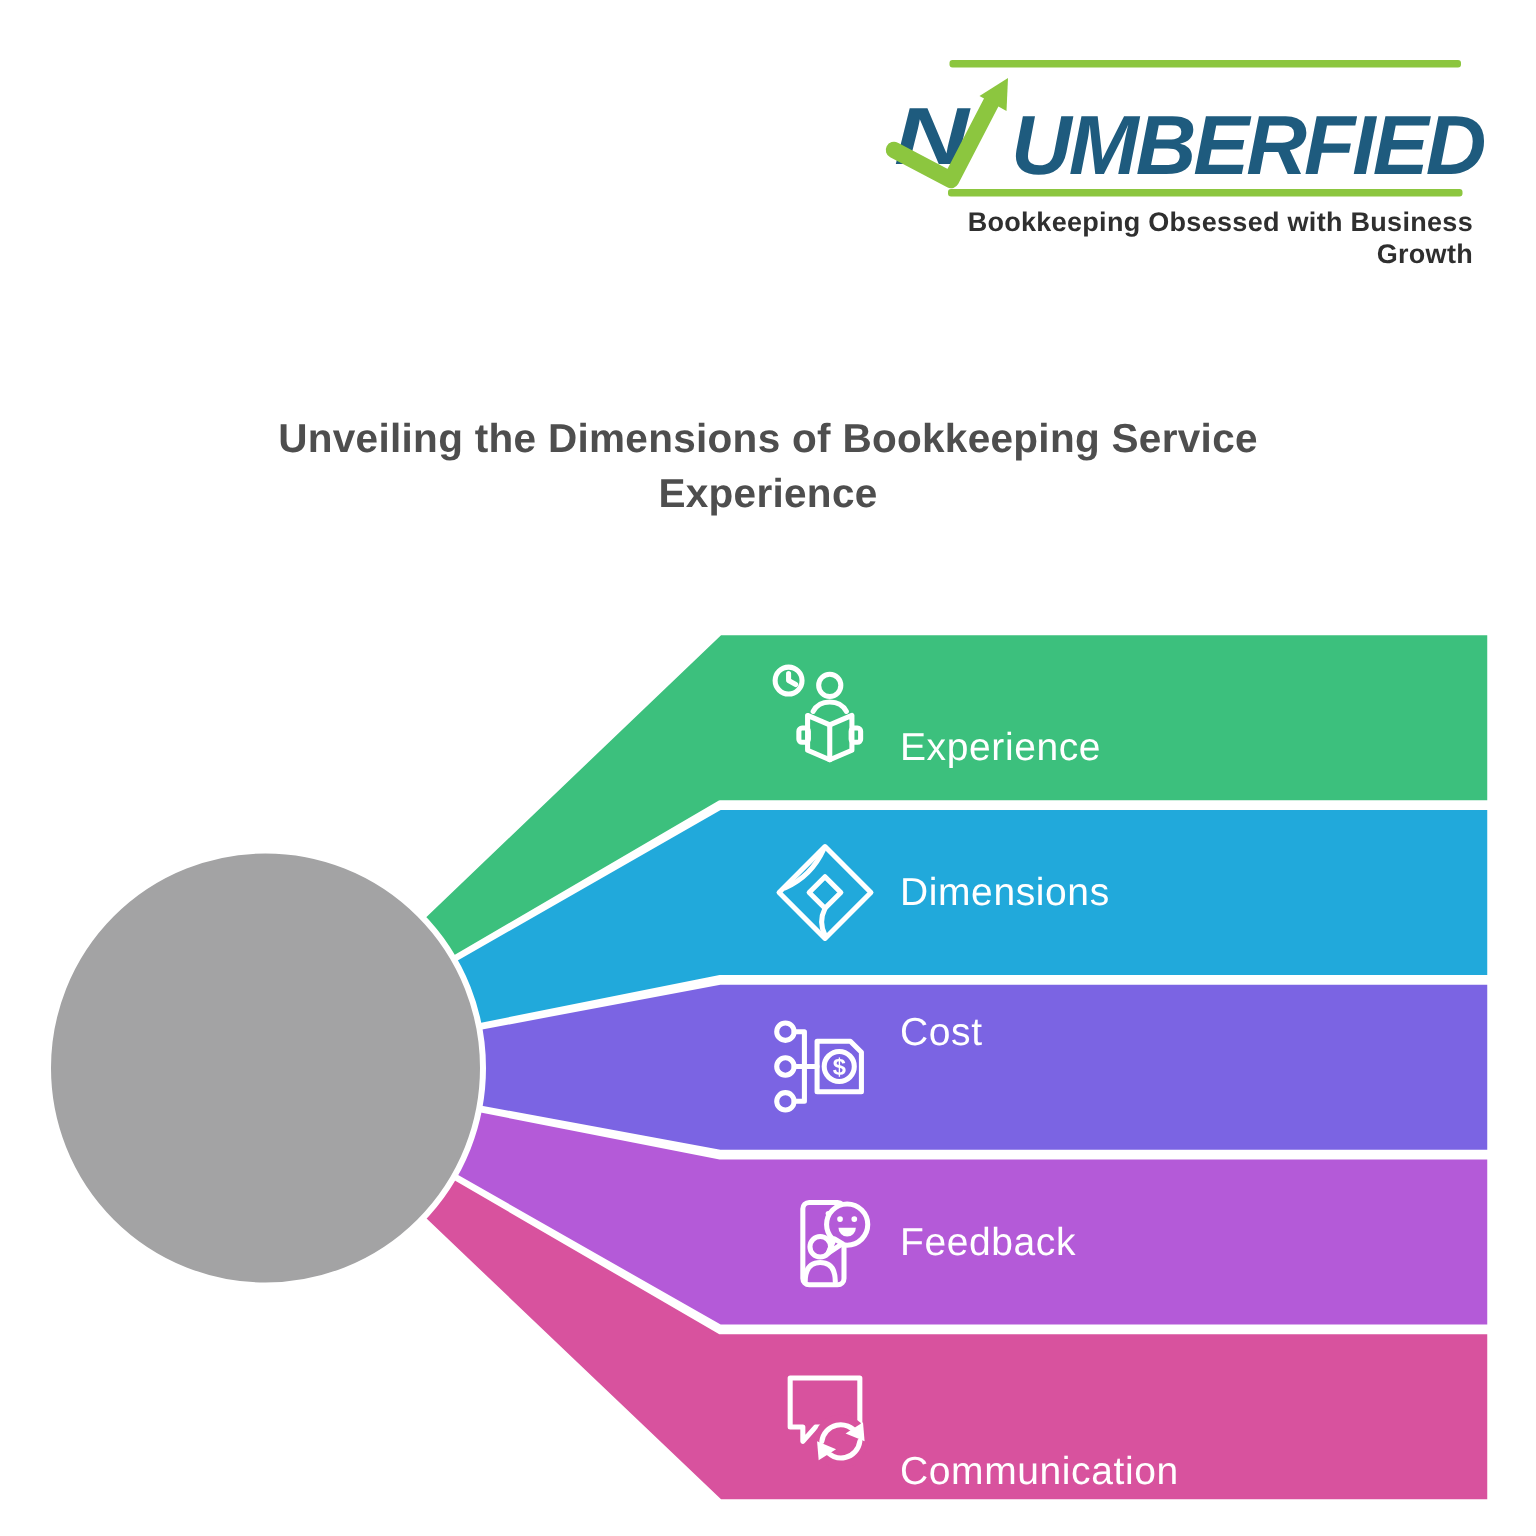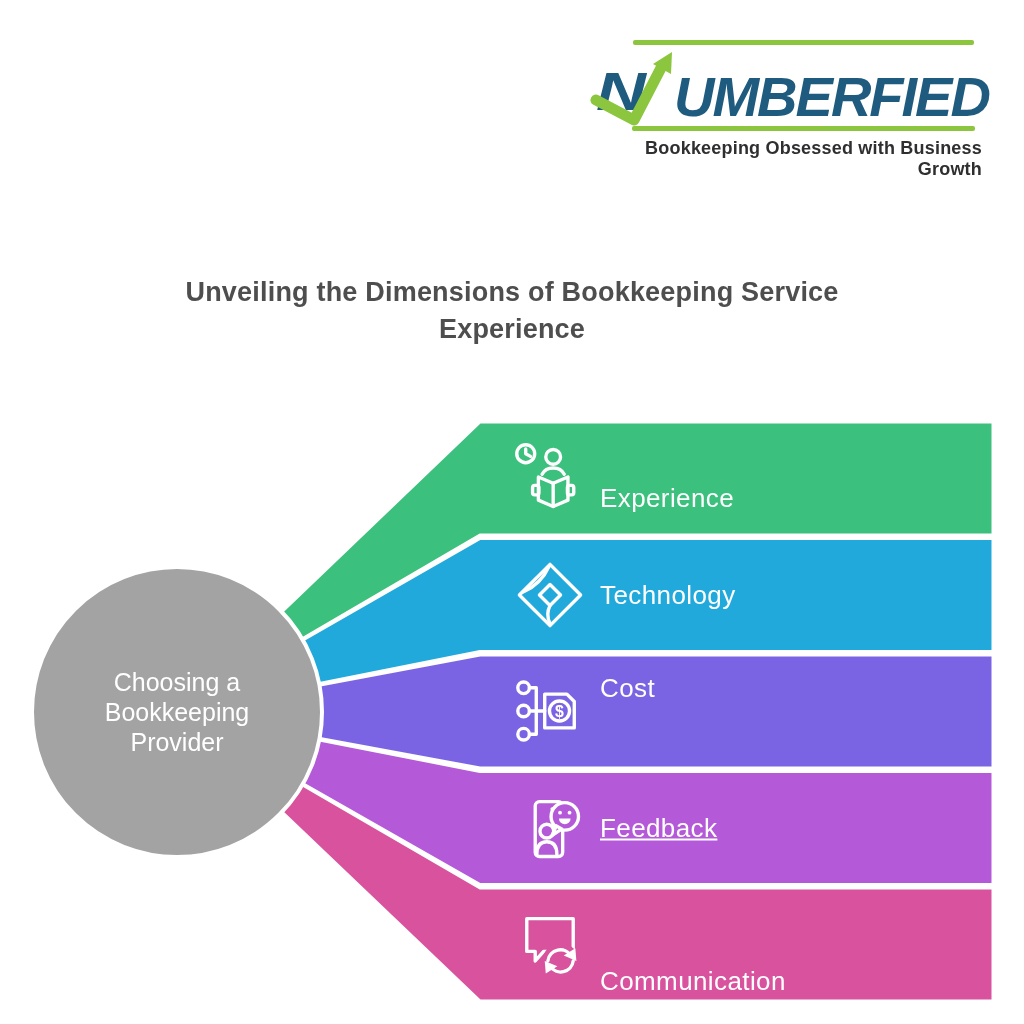--- a/index.html
+++ b/index.html
@@ -74,25 +74,20 @@
 
   <svg class="diagram-svg" viewBox="0 0 1024 1024">
     <polygon class="band-shape" points="993,422 480,422 177,712 480,535 993,535" fill="#3CC07D"></polygon>
     <polygon class="band-shape" points="993,538.5 480,538.5 177,712 480,651.5 993,651.5" fill="#21A9DB"></polygon>
     <polygon class="band-shape" points="993,655 480,655 177,712 480,768 993,768" fill="#7B64E3"></polygon>
     <polygon class="band-shape" points="993,771.5 480,771.5 177,712 480,884.5 993,884.5" fill="#B45AD8"></polygon>
     <polygon class="band-shape" points="993,888 480,888 177,712 480,1001 993,1001" fill="#D8529E"></polygon>
     <circle class="center-circle" cx="177" cy="712" r="145" fill="#A3A3A4"></circle>
   </svg>
 
-  <div class="center-label" style="color: rgb(255, 255, 255);">
-    <span>Choosing a</span>
-    <span>Bookkeeping</span>
-    <span>Provider</span>
-  </div>
 
   <svg class="band-icon" style="top: 478px; --band-color: #3CC07D;" viewBox="0 0 72 72">
     <circle class="ln" cx="13" cy="13" r="8.5"></circle>
     <path class="ln" d="M13 8.5 V13 L17.5 15.5"></path>
     <circle class="ln" cx="39" cy="16" r="7"></circle>
     <path class="ln" d="M28.5 32.5 q3 -6 10.5 -6 q7.5 0 10.5 6"></path>
     <path class="ln" d="M25 35 L39 41 L53 35 L53 57 L39 63 L25 57 Z"></path>
     <path class="ln" d="M39 41 V63"></path>
     <rect class="ln" x="19.5" y="43" width="6" height="9" rx="2"></rect>
     <rect class="ln" x="52.5" y="43" width="6" height="9" rx="2"></rect>
@@ -130,18 +125,18 @@
   <svg class="band-icon" style="top: 944px; --band-color: #D8529E;" viewBox="0 0 72 72">
     <path class="ln" d="M14 12 H58 V43 H30 L22 52 V43 H14 Z"></path>
     <circle class="bg-band" cx="46" cy="52" r="17"></circle>
     <path class="ln" d="M34 52 A12 12 0 0 1 56 47"></path>
     <polygon class="solid" points="60,40 61,52 49,47"></polygon>
     <path class="ln" d="M58 52 A12 12 0 0 1 36 57"></path>
     <polygon class="solid" points="32,64 31,52 43,57"></polygon>
   </svg>
 
   <div class="band-label" style="top:478px;margin-top:20px;">Experience</div>
-  <div class="band-label" style="top:595px;">Technology</div>
+  <div class="band-label" style="top:595px;">Dimensions</div>
   <div class="band-label" style="top:688px;">Cost</div>
-  <div class="band-label" style="top:828px;text-decoration:underline;">Feedback</div>
+  <div class="band-label" style="top:828px;">Feedback</div>
   <div class="band-label" style="top:981px;">Communication</div>
 
 </div>
 
 </body></html>

